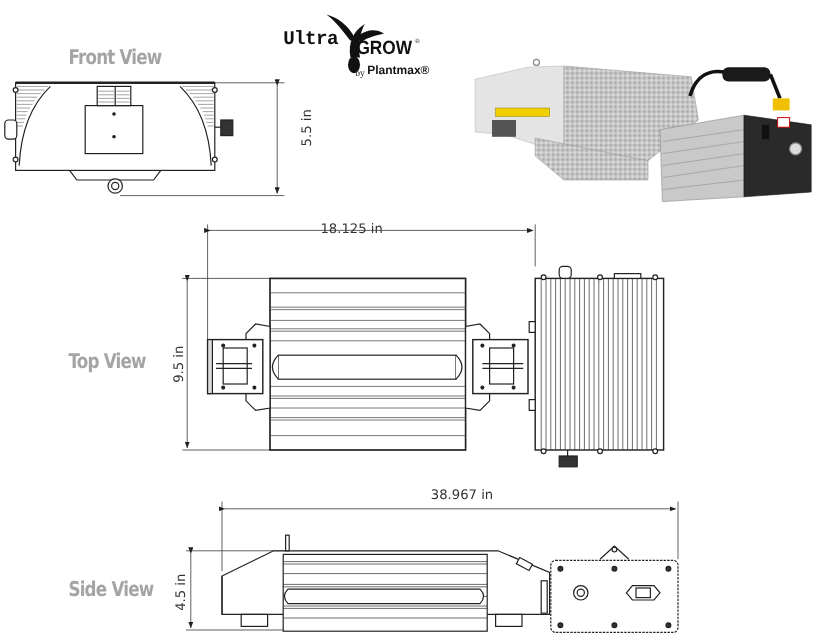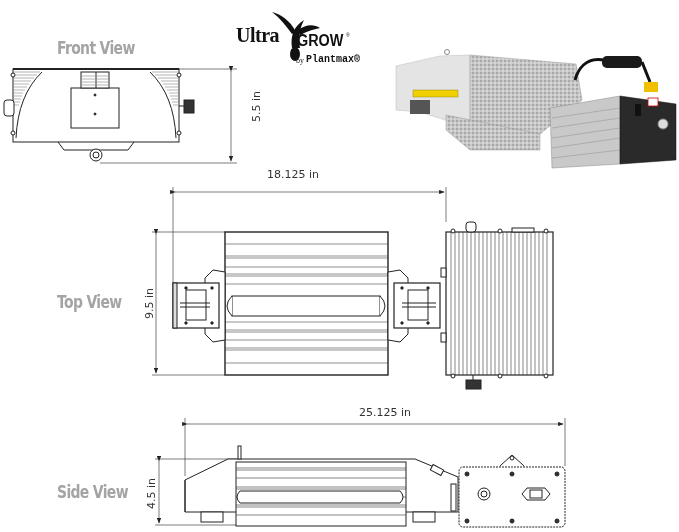--- a/index.html
+++ b/index.html
@@ -2,25 +2,25 @@
 <html><head>
 <meta charset="utf-8">
 <style>
   html, body { margin: 0; padding: 0; background: #ffffff; }
   body { width: 679px; height: 532px; position: relative; overflow: hidden; font-family: "Liberation Sans", sans-serif; }
   .view-label { position: absolute; color: #a4a4a4; font-family: "DejaVu Sans", sans-serif; font-weight: bold; font-size: 17px; letter-spacing: -0.8px; transform: scaleX(0.82); transform-origin: left center; white-space: nowrap; }
   .dim-label { position: absolute; color: #333; font-family: "DejaVu Sans", sans-serif; font-size: 11px; white-space: nowrap; }
   .dim-label.vert { transform: rotate(-90deg); transform-origin: center center; }
   svg { position: absolute; left: 0; top: 0; }
   .logo { position: absolute; left: 234px; top: 8px; width: 120px; height: 60px; }
-  .logo-ultra { position: absolute; left: 2px; top: 16px; font-family: Liberation Serif, serif; font-weight: bold; font-size: 20px; color: #111; letter-spacing: -0.5px; }
+  .logo-ultra { position: absolute; left: 2px; top: 16px; font-family: Liberation Mono, monospace; font-weight: bold; font-size: 16px; color: #111; letter-spacing: -0.5px; }
   .logo-grow { position: absolute; left: 63px; top: 24px; font-family: "Liberation Sans", sans-serif; font-weight: bold; font-size: 16px; color: #111; transform: scaleX(0.9); transform-origin: left; }
   .logo-reg { position: absolute; left: 112px; top: 24px; font-size: 5px; color: #111; }
   .logo-by { position: absolute; left: 62px; top: 48px; font-size: 8px; color: #222; font-family: Liberation Serif, serif; }
-  .logo-plantmax { position: absolute; left: 72px; top: 46px; font-size: 10px; font-weight: bold; color: #111; font-family: Liberation Mono, monospace; }
+  .logo-plantmax { position: absolute; left: 72px; top: 46px; font-size: 10px; font-weight: bold; color: #111; font-family: Liberation Sans, sans-serif; }
 </style>
 </head>
 <body>
 
 <div class="logo">
   <svg width="120" height="60" viewBox="0 0 120 60" style="position:absolute;left:0;top:0">
     <path d="M58 40 C56 28 60 18 70 12 C66 20 64 28 66 40 Z" fill="#111"></path>
     <path d="M62 24 C56 12 46 6 38 4 C46 10 52 18 58 26 Z" fill="#111"></path>
     <path d="M64 22 C72 16 80 16 86 20 C78 22 70 24 66 28 Z" fill="#111"></path>
     <ellipse cx="61" cy="46" rx="5" ry="7" fill="#111"></ellipse>
@@ -30,23 +30,23 @@
   <span class="logo-reg">®</span>
   <span class="logo-by">by</span>
   <span class="logo-plantmax">Plantmax®</span>
 </div>
 
 <div class="view-label" style="left:57px;top:38px;">Front View</div>
 <div class="view-label" style="left:57px;top:292px;">Top View</div>
 <div class="view-label" style="left:57px;top:482px;">Side View</div>
 
 <div class="dim-label vert" style="left:236px;top:100px;width:40px;text-align:center;">5.5 in</div>
-<div class="dim-label" style="left:267px;top:168px;">18.125 in</div>
+<div class="dim-label" style="left:267px;top:184px;">18.125 in</div>
 <div class="dim-label vert" style="left:129px;top:297px;width:40px;text-align:center;">9.5 in</div>
-<div class="dim-label" style="left:359px;top:406px;">25.125 in</div>
+<div class="dim-label" style="left:359px;top:406px;">38.967 in</div>
 <div class="dim-label vert" style="left:131px;top:487px;width:40px;text-align:center;">4.5 in</div>
 
 <svg width="679" height="532" viewBox="0 0 679 532">
   <defs>
     <linearGradient id="refl" x1="0" y1="0" x2="1" y2="1">
       <stop offset="0" stop-color="#e8e8e8"></stop>
       <stop offset="0.5" stop-color="#b9b9b9"></stop>
       <stop offset="1" stop-color="#d8d8d8"></stop>
     </linearGradient>
     <pattern id="hammer" width="4" height="4" patternUnits="userSpaceOnUse">

